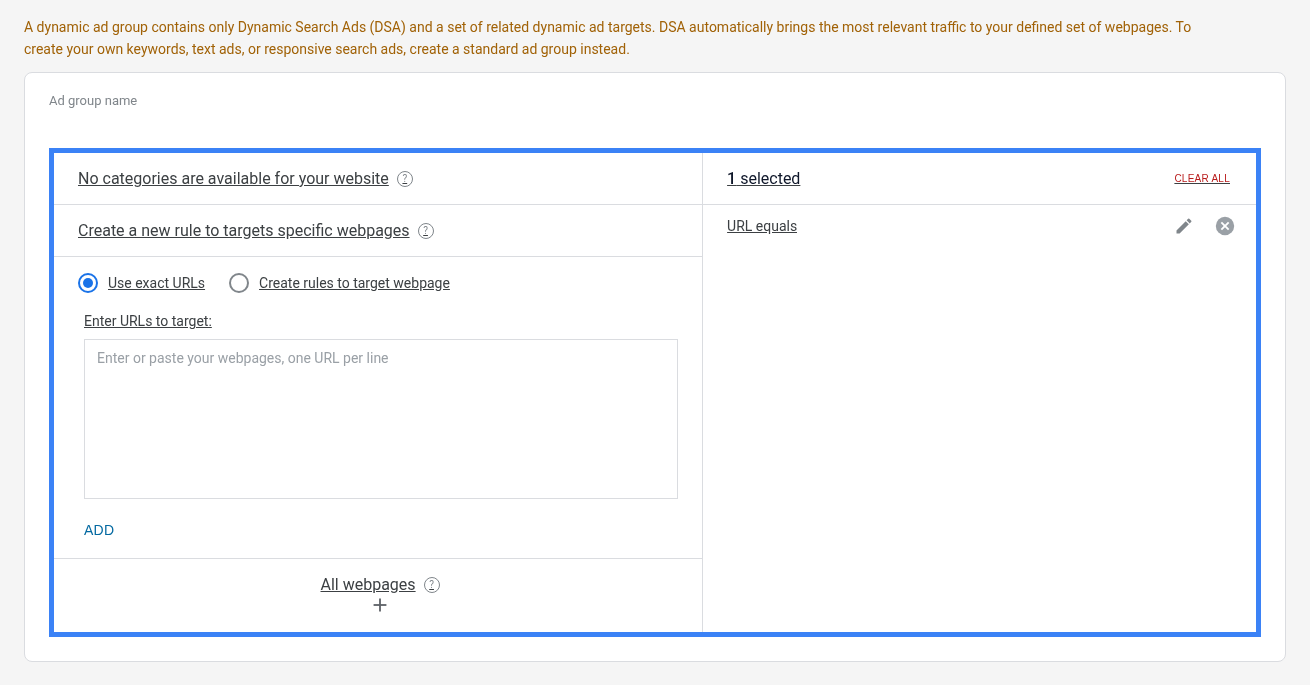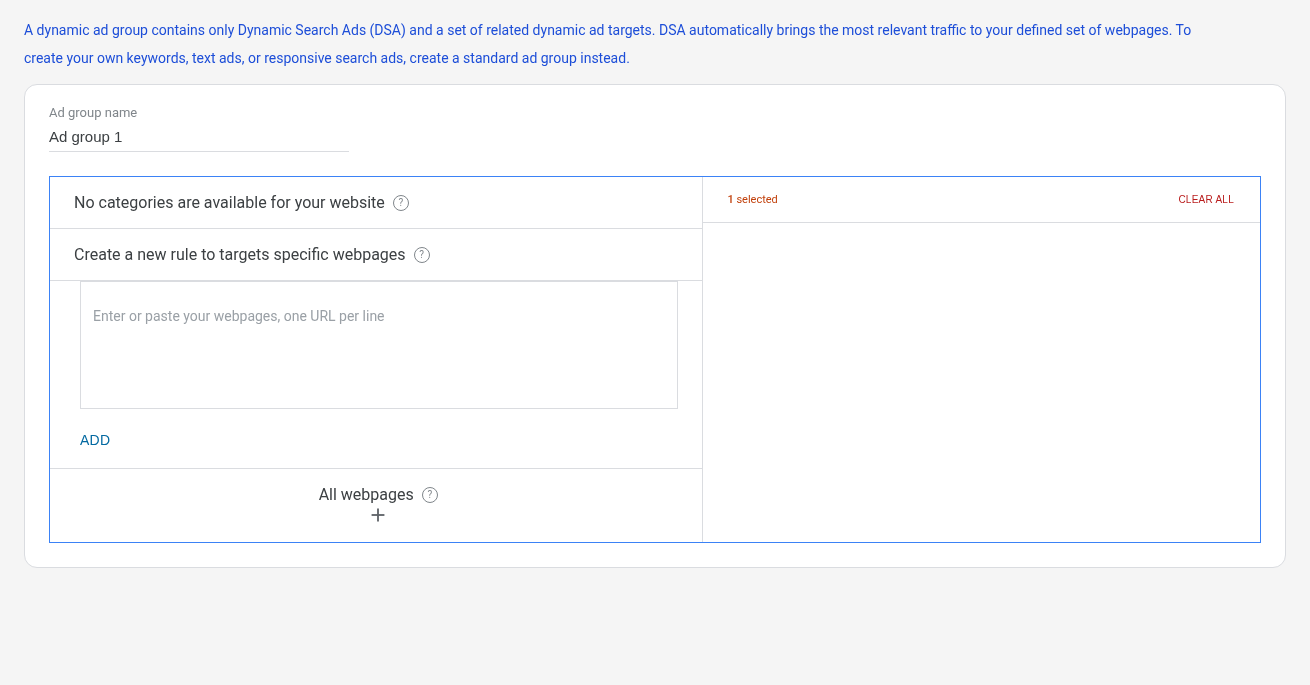--- a/index.html
+++ b/index.html
@@ -9,51 +9,52 @@
     font-family: Roboto, Arial, sans-serif;
     background: #f5f5f5;
     color: #3c4043;
     font-size: 14px;
   }
   .page {
     padding: 0 24px 24px 24px;
     max-width: 1310px;
   }
   .intro {
-    color: #1d4ed8;
-    font-size: 14px;
-    line-height: 28px;
+    color: #a16207;
+    font-size: 14px;
+    line-height: 22px;
     padding: 16px 0 12px 0;
     max-width: 1180px;
   }
   .card {
     background: #fff;
     border: 1px solid #dadce0;
-    border-radius: 13px;
+    border-radius: 8px;
     padding: 20px 24px 24px 24px;
   }
   .field-label {
     color: #80868b;
     font-size: 13px;
     margin-bottom: 4px;
   }
   .text-input {
     width: 300px;
     border: none;
     border-bottom: 1px solid #dadce0;
     font-size: 15px;
     padding: 4px 0 6px 0;
     outline: none;
     color: #3c4043;
     background: transparent;
   }
   .two-col {
     display: flex;
-    margin-top: 24px;
-    border: 1px solid #3b82f6;
+    margin-top: 40px;
+    border: 5px solid #3b82f6;
+    text-decoration: underline;
   }
   .col-left {
     flex: 1;
     border-right: 1px solid #dadce0;
     min-width: 0;
   }
   .col-right {
     flex: 0 0 46%;
     min-width: 0;
   }
@@ -119,26 +120,26 @@
   .sub-label {
     font-size: 14px;
     color: #3c4043;
     padding: 8px 24px 10px 30px;
   }
   .textarea-wrap {
     padding: 0 24px 0 30px;
   }
   .url-textarea {
     width: 100%;
-    height: 128px;
+    height: 160px;
     border: 1px solid #dadce0;
     border-bottom: 1px solid #dadce0;
     font-family: inherit;
     font-size: 14px;
-    padding: 26px 12px;
+    padding: 10px 12px;
     resize: none;
     outline: none;
     color: #3c4043;
   }
   .url-textarea::placeholder { color: #9aa0a6; }
   .add-btn-row {
     padding: 20px 24px 20px 30px;
   }
   .flat-btn {
     color: #0369a1;
@@ -158,22 +159,22 @@
   }
   .plus-icon svg { display: block; }
   .right-header {
     display: flex;
     align-items: center;
     justify-content: space-between;
     padding: 16px 20px 16px 24px;
     border-bottom: 1px solid #dadce0;
   }
   .sel-count {
-    font-size: 11px;
-    color: #c2410c;
+    font-size: 16px;
+    color: #0f172a;
     text-align: center;
   }
   .sel-count b { font-weight: 500; }
   .clear-all {
     color: #b91c1c;
     font-size: 10px;
     font-weight: 500;
     letter-spacing: 0.25px;
     background: none;
     border: none;
@@ -210,42 +211,54 @@
 </style>
 </head>
 <body>
 
 <div class="page">
   <div class="intro">A dynamic ad group contains only Dynamic Search Ads (DSA) and a set of related dynamic ad targets. DSA automatically brings the most relevant traffic to your defined set of webpages. To create your own keywords, text ads, or responsive search ads, create a standard ad group instead.</div>
 
   <div class="card">
 
     <div class="field-label">Ad group name</div>
-    <input class="text-input" type="text" value="Ad group 1" style="">
 
     <div class="two-col">
 
       <div class="col-left">
 
         <div class="row row-pad">
           <div class="row-title">
             <span>No categories are available for your website</span>
             <span class="help-icon">?</span>
           </div>
         </div>
 
         <div class="row row-pad">
           <div class="row-title">
             <span>Create a new rule to targets specific webpages</span>
             <span class="help-icon">?</span>
           </div>
         </div>
 
         <div>
-
+          <div class="radio-row">
+            <div class="radio-opt">
+              <span class="radio-outer checked">
+                  <span class="radio-inner"></span>
+                </span>
+              <span class="radio-label">Use exact URLs</span>
+            </div>
+            <div class="radio-opt">
+              <span class="radio-outer"></span>
+              <span class="radio-label">Create rules to target webpage</span>
+            </div>
+          </div>
+
+          <div class="sub-label">Enter URLs to target:</div>
 
           <div class="textarea-wrap">
             <textarea class="url-textarea" placeholder="Enter or paste your webpages, one URL per line" style=""></textarea>
           </div>
 
           <div class="add-btn-row">
             <button class="flat-btn">ADD</button>
           </div>
         </div>
 
@@ -267,18 +280,35 @@
       <div class="col-right">
 
         <div class="right-header">
           <div class="sel-count">
             <b>1</b><span> selected</span>
           </div>
           <button class="clear-all">CLEAR ALL</button>
         </div>
 
 
+        <div class="target-row">
+          <div class="target-text">URL equals</div>
+          <div class="target-icons">
+            <span class="icon-btn">
+              <svg width="20" height="20" viewBox="0 0 24 24" fill="#80868b">
+                <path d="M3 17.25V21h3.75L17.81 9.94l-3.75-3.75L3 17.25zM20.71 7.04a1 1 0 0 0 0-1.41l-2.34-2.34a1 1 0 0 0-1.41 0l-1.83 1.83 3.75 3.75 1.83-1.83z"></path>
+              </svg>
+            </span>
+            <span class="icon-btn">
+              <svg width="22" height="22" viewBox="0 0 24 24" fill="#9aa0a6">
+                <circle cx="12" cy="12" r="10"></circle>
+                <line x1="8" y1="8" x2="16" y2="16" stroke="#fff" stroke-width="2"></line>
+                <line x1="16" y1="8" x2="8" y2="16" stroke="#fff" stroke-width="2"></line>
+              </svg>
+            </span>
+          </div>
+        </div>
 
       </div>
     </div>
 
   </div>
 </div>
 
 </body></html>

